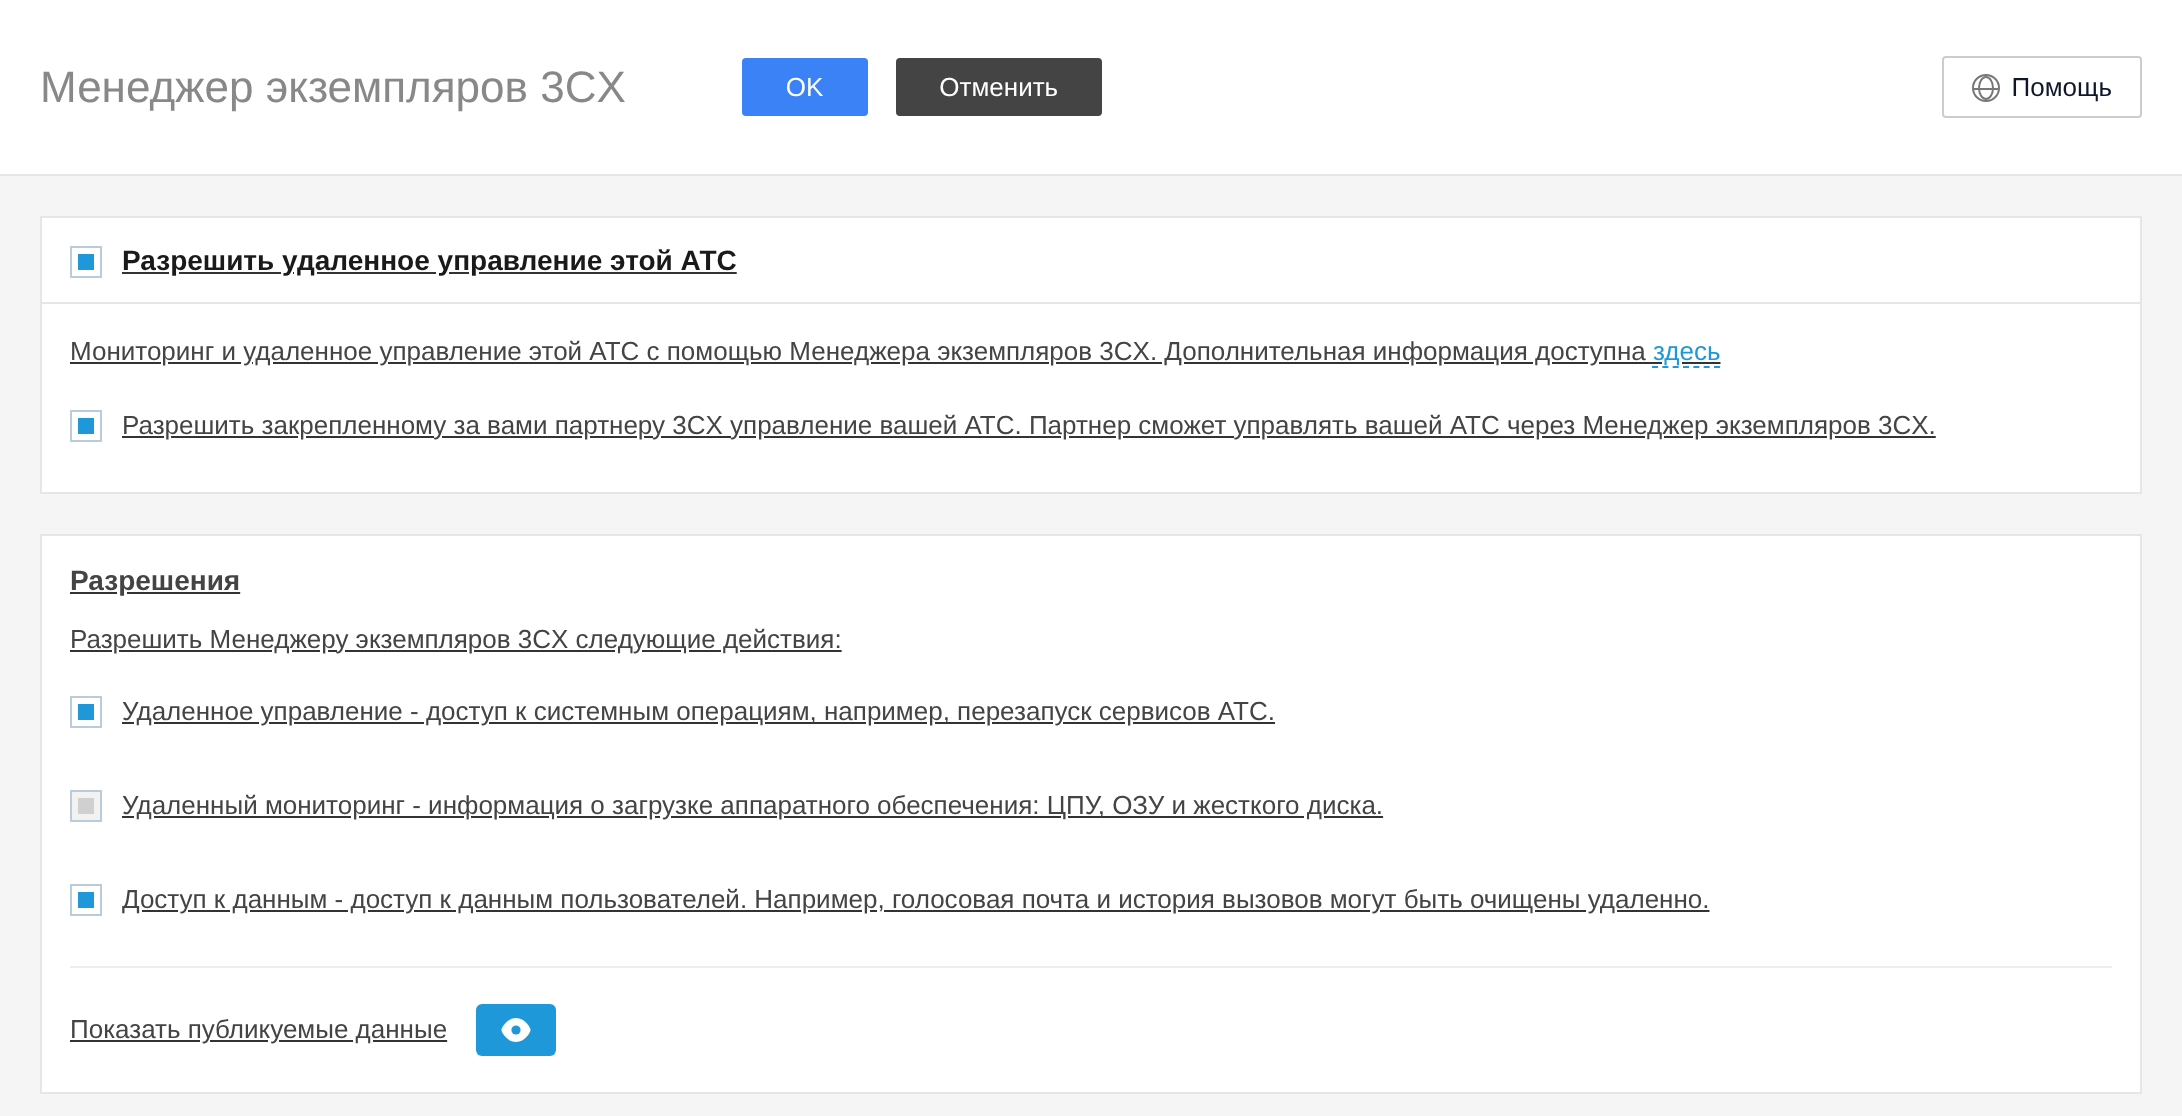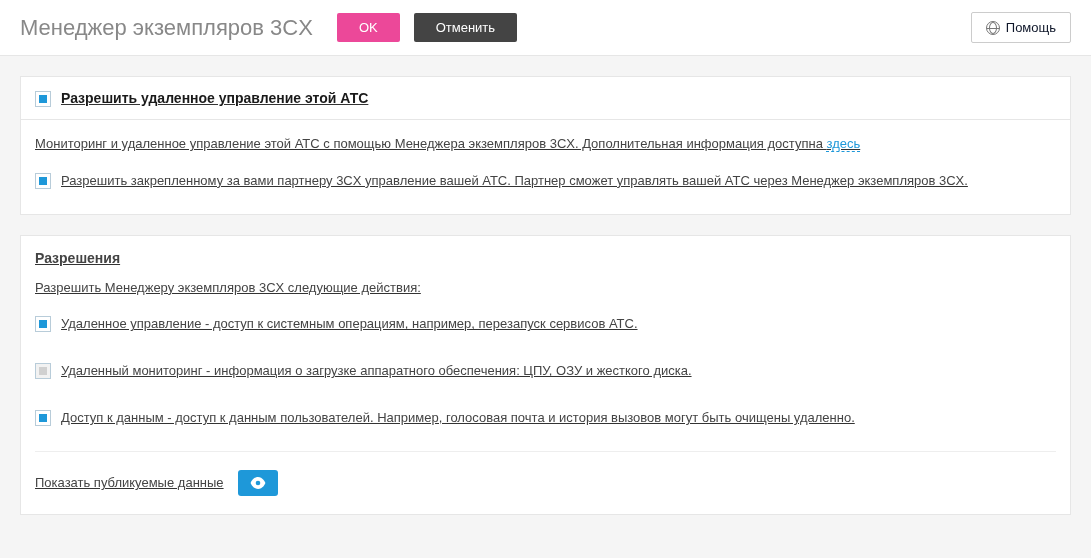--- a/index.html
+++ b/index.html
@@ -6,21 +6,21 @@
   body {
     font-family: "Segoe UI", Arial, sans-serif;
     font-size: 13px;
     background: #f5f5f5;
     color: #333;
     width: 1091px;
   }
   .header {
     background: #fff;
     border-bottom: 1px solid #e6e6e6;
-    padding: 12px 20px;
+    padding: 28px 20px;
     display: flex;
     align-items: center;
     gap: 14px;
   }
   .header h1 {
     font-size: 22px;
     font-weight: 400;
     color: #888;
     margin-right: 10px;
   }
@@ -28,21 +28,21 @@
     display: inline-flex;
     align-items: center;
     justify-content: center;
     padding: 7px 22px;
     font-size: 13px;
     border-radius: 2px;
     border: none;
     cursor: pointer;
     gap: 6px;
   }
-  .btn-primary { background: #ec4899; color: #fff; }
+  .btn-primary { background: #3b82f6; color: #fff; margin-left: 34px; }
   .btn-dark { background: #444; color: #fff; }
   .btn-outline {
     background: #fff;
     color: #0f172a;
     border: 1px solid #ccc;
     padding: 7px 14px;
   }
   .btn-icon {
     background: #1e98d9;
     color: #fff;

